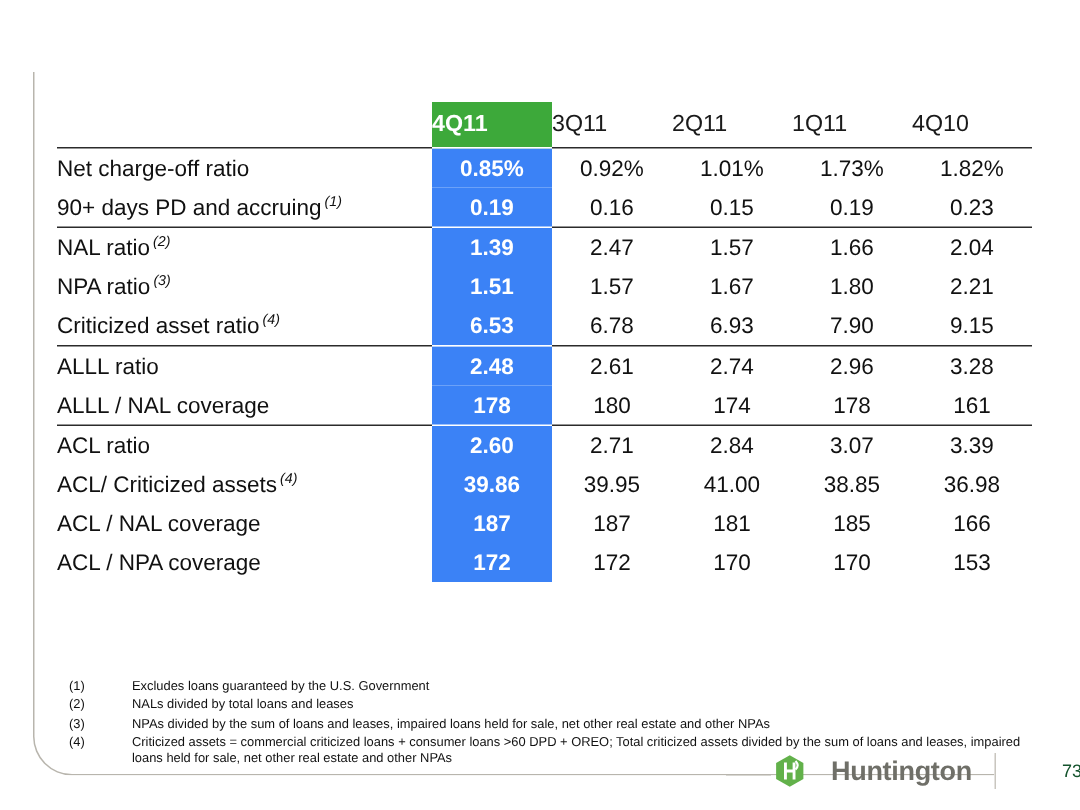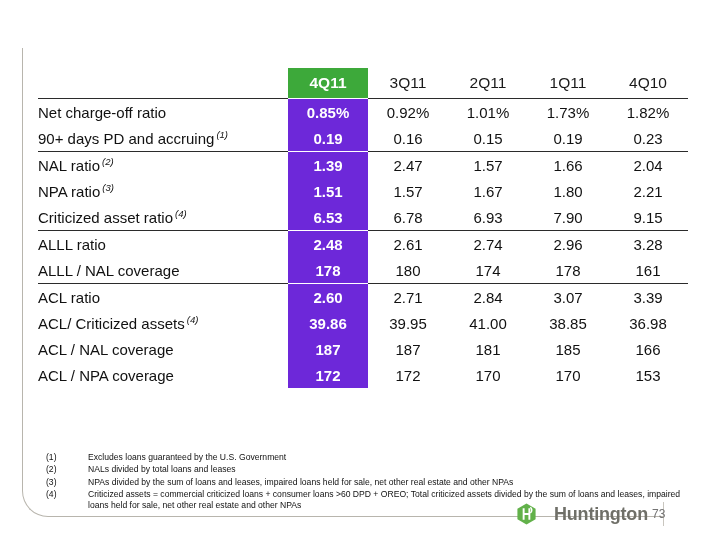--- a/index.html
+++ b/index.html
@@ -64,21 +64,21 @@
   table.data th, table.data td {
     padding: 0;
     margin: 0;
   }
 
   .hdr-label {
     height: 30px;
   }
   .hdr-cell {
     height: 30px;
-    text-align: center;
+    text-align: left;
     vertical-align: middle;
     font-size: 15.5px;
     color: #1a1a1a;
     font-weight: normal;
   }
   .hdr-cell.hl {
     background: #3DA93A;
     color: #ffffff;
     font-weight: bold;
   }
@@ -99,21 +99,21 @@
     margin-left: 2px;
   }
   .val {
     font-size: 15px;
     color: #111111;
     text-align: center;
     vertical-align: middle;
     height: 26px;
   }
   .val.hl {
-    background: #6d28d9;
+    background: #3b82f6;
     color: #ffffff;
     font-weight: bold;
   }
 
   
   tr.rule-top > td, tr.rule-top > th {
     border-top: 1.3px solid #2b2b2b;
   }
   tr.rule-top > td.hl {
     border-top: 1.3px solid #ffffff;
@@ -174,24 +174,24 @@
   .logo-divider {
     position: absolute;
     left: 663px;
     top: 502px;
     width: 0;
     height: 24px;
     border-left: 1.2px solid #c9c6bf;
   }
   .page-num {
     position: absolute;
-    left: 652px;
+    left: 708px;
     top: 507px;
     font-size: 12px;
-    color: #737373;
+    color: #14532d;
   }
 </style>
 </head>
 <body>
 
 <div id="slide">
 
   <div class="frame-line"></div>
 
 

